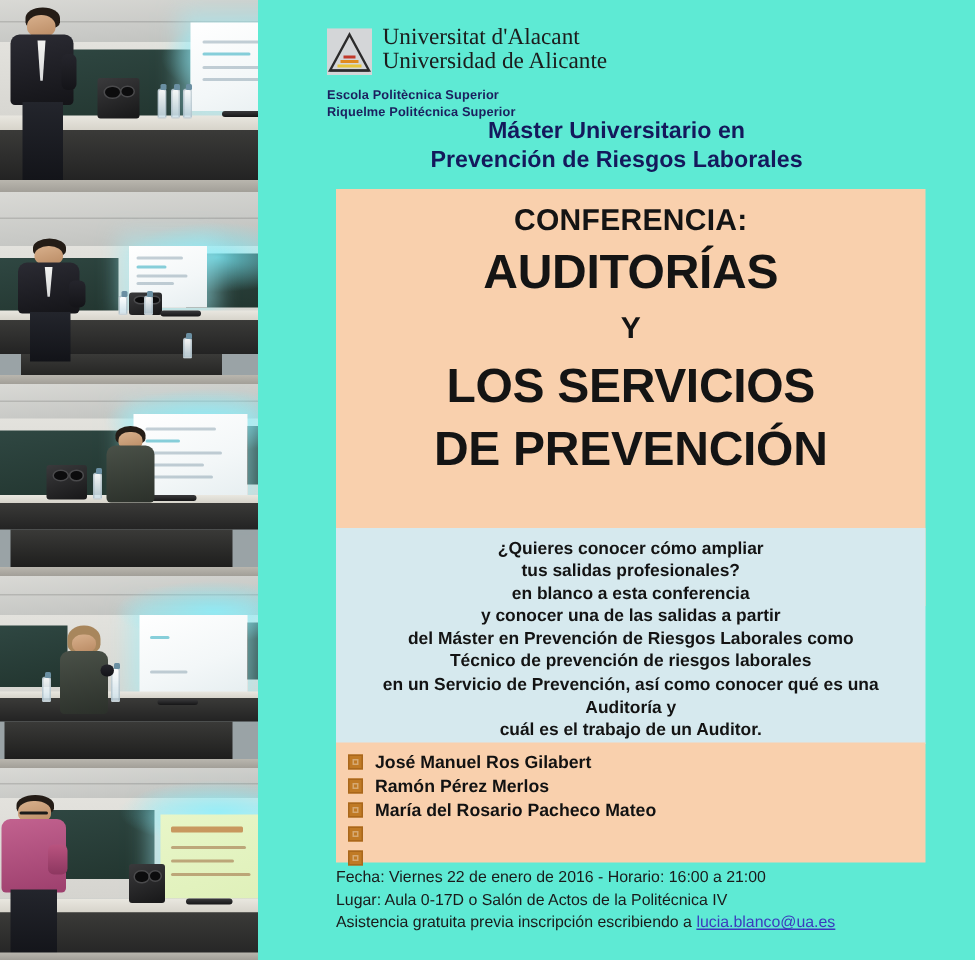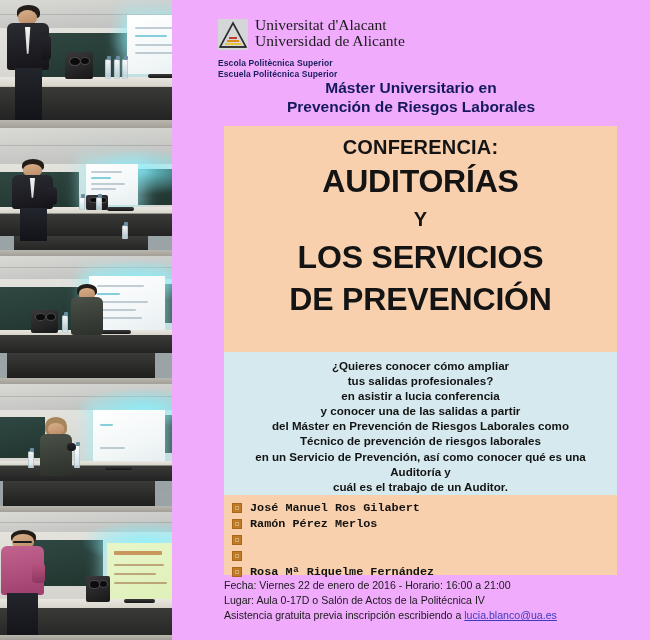--- a/index.html
+++ b/index.html
@@ -117,21 +117,21 @@
   .ph-body.pink  { background: linear-gradient(170deg,#c2628f 0%,#9d3f6d 100%); }
   .ph-body.olive { background: linear-gradient(170deg,#4a5148 0%,#2b302a 100%); }
   .ph-hair.blonde{ background:#a8865c; }
   .ph-glasses{
     position:absolute; height:2px; background:#1a1a1a; border-radius:1px;
   }
 
   
   .poster {
     position: absolute; left: 172px; top: 0;
-    width: 478px; height: 640px; background: #f0abfc;
+    width: 478px; height: 640px; background: #5eead4;
   }
   .brand { position: absolute; left: 46px; top: 17px; display:flex; align-items:flex-start; }
   .brand-logo {
     width: 30px; height: 31px; background: #d4d6d8;
     position: relative; overflow: hidden; flex: 0 0 auto; margin-top: 2px;
   }
   .brand-logo svg { position:absolute; left:0; top:0; }
   .brand-text { margin-left: 7px; }
   .brand-text .l1, .brand-text .l2 {
     font-family: "Liberation Serif", serif;
@@ -168,21 +168,21 @@
   }
   .t-y {
     font-size: 20px; font-weight: bold; line-height: 34px;
   }
 
   .body-block {
     padding: 6px 6px 0 6px; text-align: center; color: #131313;
     font-size: 11.6px; font-weight: bold; line-height: 15.1px;
   }
 
-  .names-block { padding: 5px 0 0 8px; font-family: Liberation Mono, monospace; }
+  .names-block { padding: 5px 0 0 8px; }
   .name-row {
     display: flex; align-items: center; height: 15px; margin-bottom: 1px;
   }
   .bullet {
     width: 10px; height: 10px; flex: 0 0 auto; margin-right: 8px;
     background: #c07a25; position: relative;
     border: 1px solid #a9671b;
   }
   .bullet:before {
     content:""; position:absolute; left:2px; top:2px; right:2px; bottom:2px;
@@ -360,21 +360,21 @@
         </svg>
       </div>
       <div class="brand-text">
         <div class="l1">Universitat d'Alacant</div>
         <div class="l2">Universidad de Alicante</div>
       </div>
     </div>
 
     <div class="eps">
       <div>Escola Politècnica Superior</div>
-      <div>Escuela Politécnica Superior</div>
+      <div>Riquelme Politécnica Superior</div>
     </div>
 
     <div class="master">
       <div>Máster Universitario en</div>
       <div>Prevención de Riesgos Laborales</div>
     </div>
 
     <div class="band band-peach band-title">
       <div class="title-block">
         <div class="t-conf">CONFERENCIA:</div>
@@ -382,48 +382,48 @@
         <div class="t-y">Y</div>
         <div class="t-big">LOS SERVICIOS</div>
         <div class="t-big">DE PREVENCIÓN</div>
       </div>
     </div>
 
     <div class="band band-blue band-body">
       <div class="body-block">
         <div>¿Quieres conocer cómo ampliar</div>
         <div>tus salidas profesionales?</div>
-        <div>en asistir a lucia conferencia</div>
+        <div>en blanco a esta conferencia</div>
         <div>y conocer una de las salidas a partir</div>
         <div>del Máster en Prevención de Riesgos Laborales como</div>
         <div>Técnico de prevención de riesgos laborales</div>
         <div>en un Servicio de Prevención, así como conocer qué es una Auditoría y</div>
         <div>cuál es el trabajo de un Auditor.</div>
       </div>
     </div>
 
     <div class="band band-peach band-names">
       <div class="names-block">
         <div class="name-row">
           <span class="bullet"></span>
           <span class="name-text">José Manuel Ros Gilabert</span>
         </div>
         <div class="name-row">
           <span class="bullet"></span>
           <span class="name-text">Ramón Pérez Merlos</span>
         </div>
         <div class="name-row">
           <span class="bullet"></span>
+          <span class="name-text">María del Rosario Pacheco Mateo</span>
         </div>
         <div class="name-row">
           <span class="bullet"></span>
         </div>
         <div class="name-row">
           <span class="bullet"></span>
-          <span class="name-text">Rosa Mª Riquelme Fernández</span>
         </div>
       </div>
     </div>
 
     <div class="footer">
       <div>Fecha: Viernes 22 de enero de 2016  -  Horario: 16:00 a 21:00</div>
       <div>Lugar: Aula 0-17D o Salón de Actos de la Politécnica IV</div>
       <div>
         <span>Asistencia gratuita previa inscripción escribiendo a </span><a class="mail" href="#">lucia.blanco@ua.es</a>
       </div>

